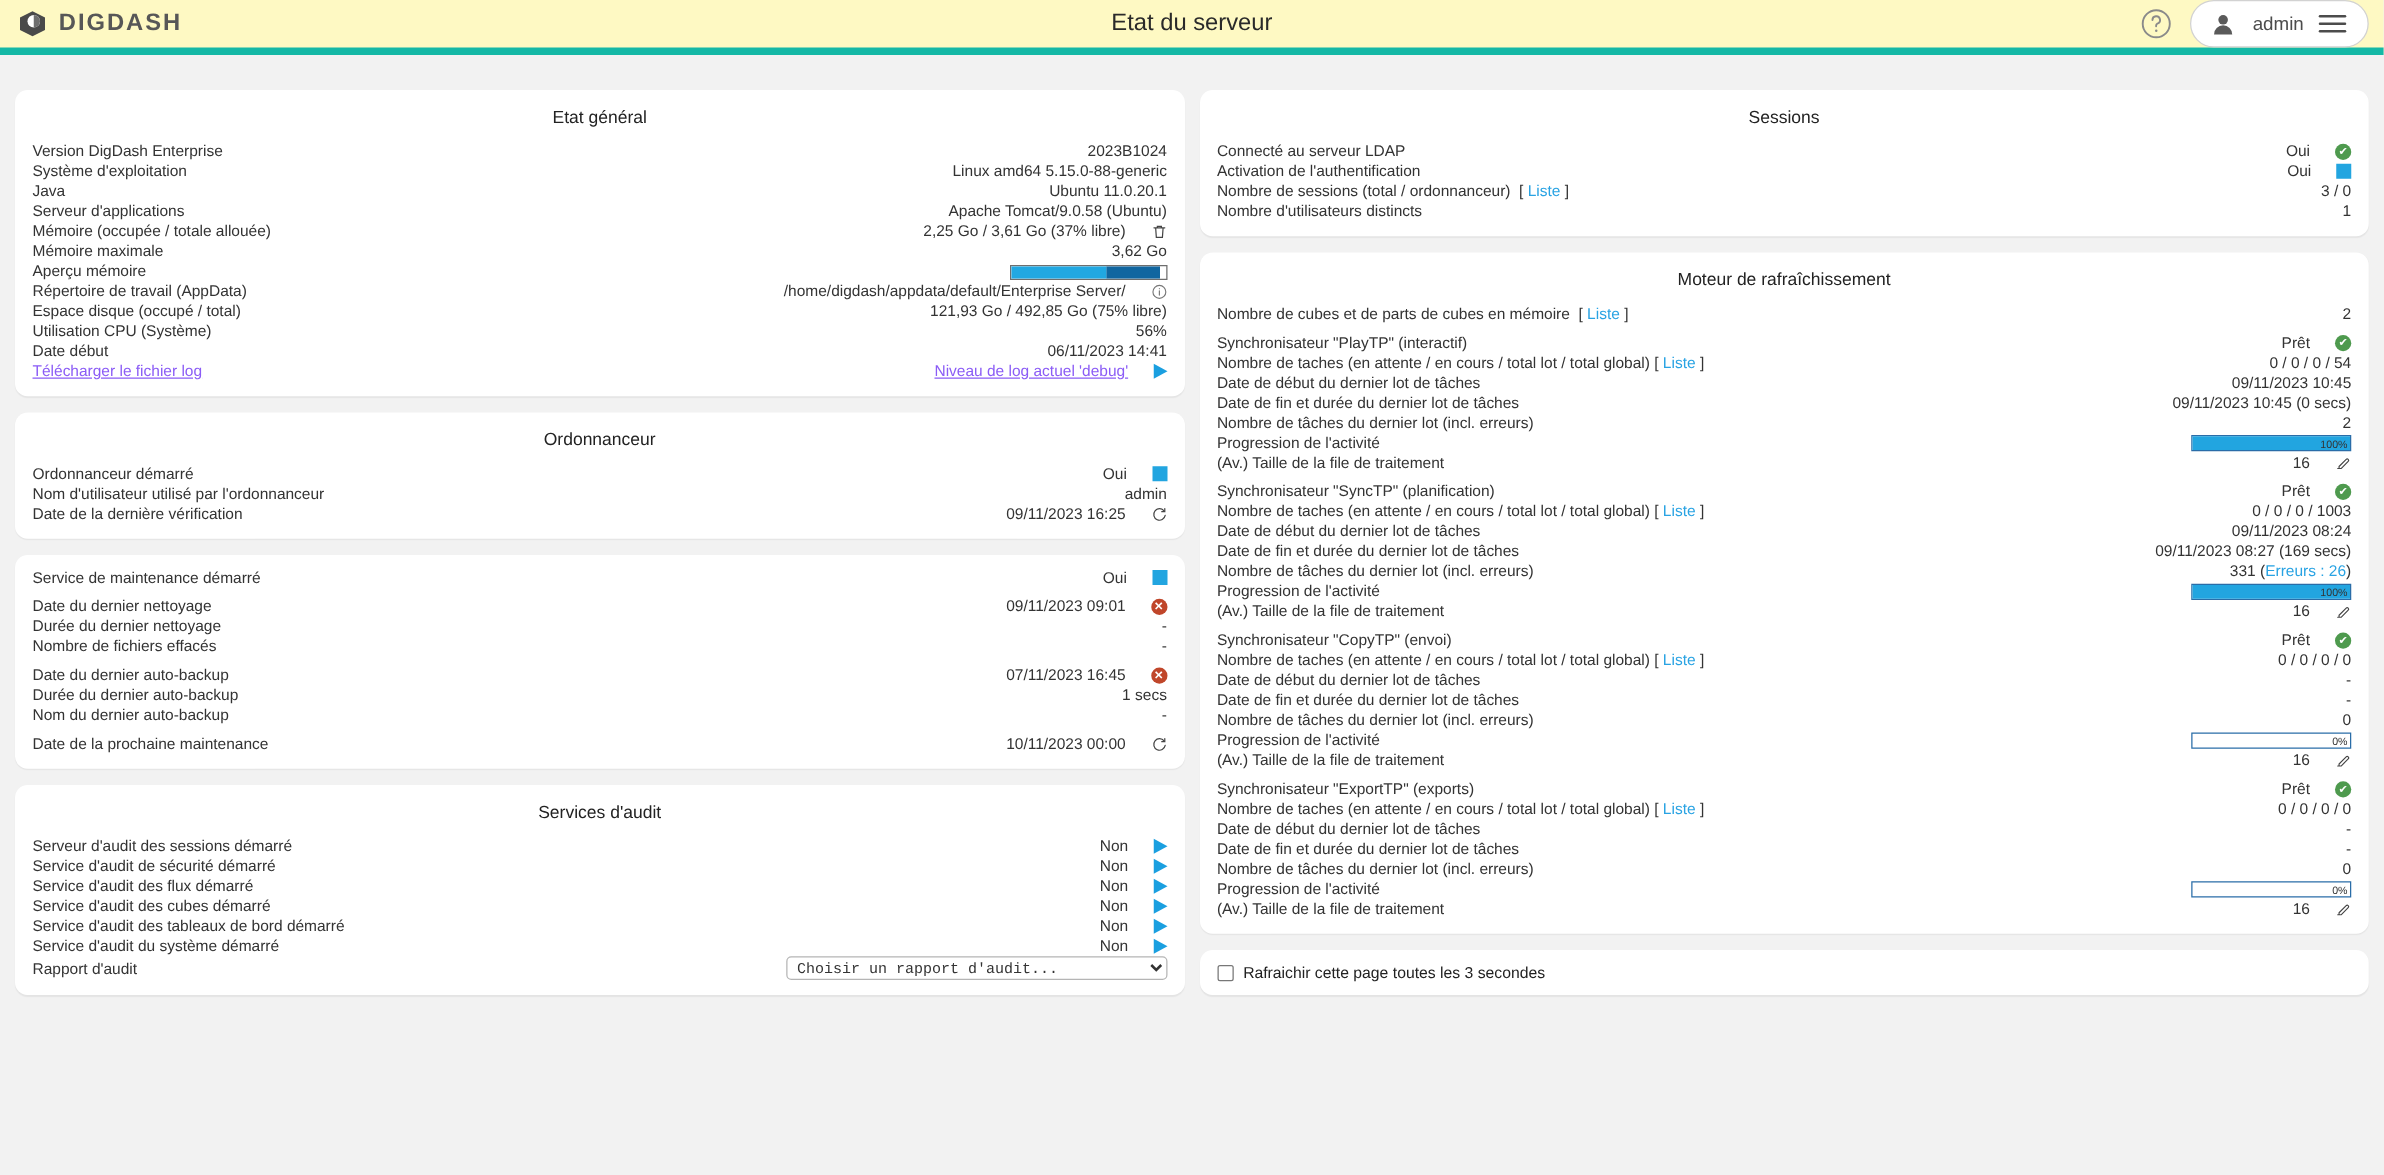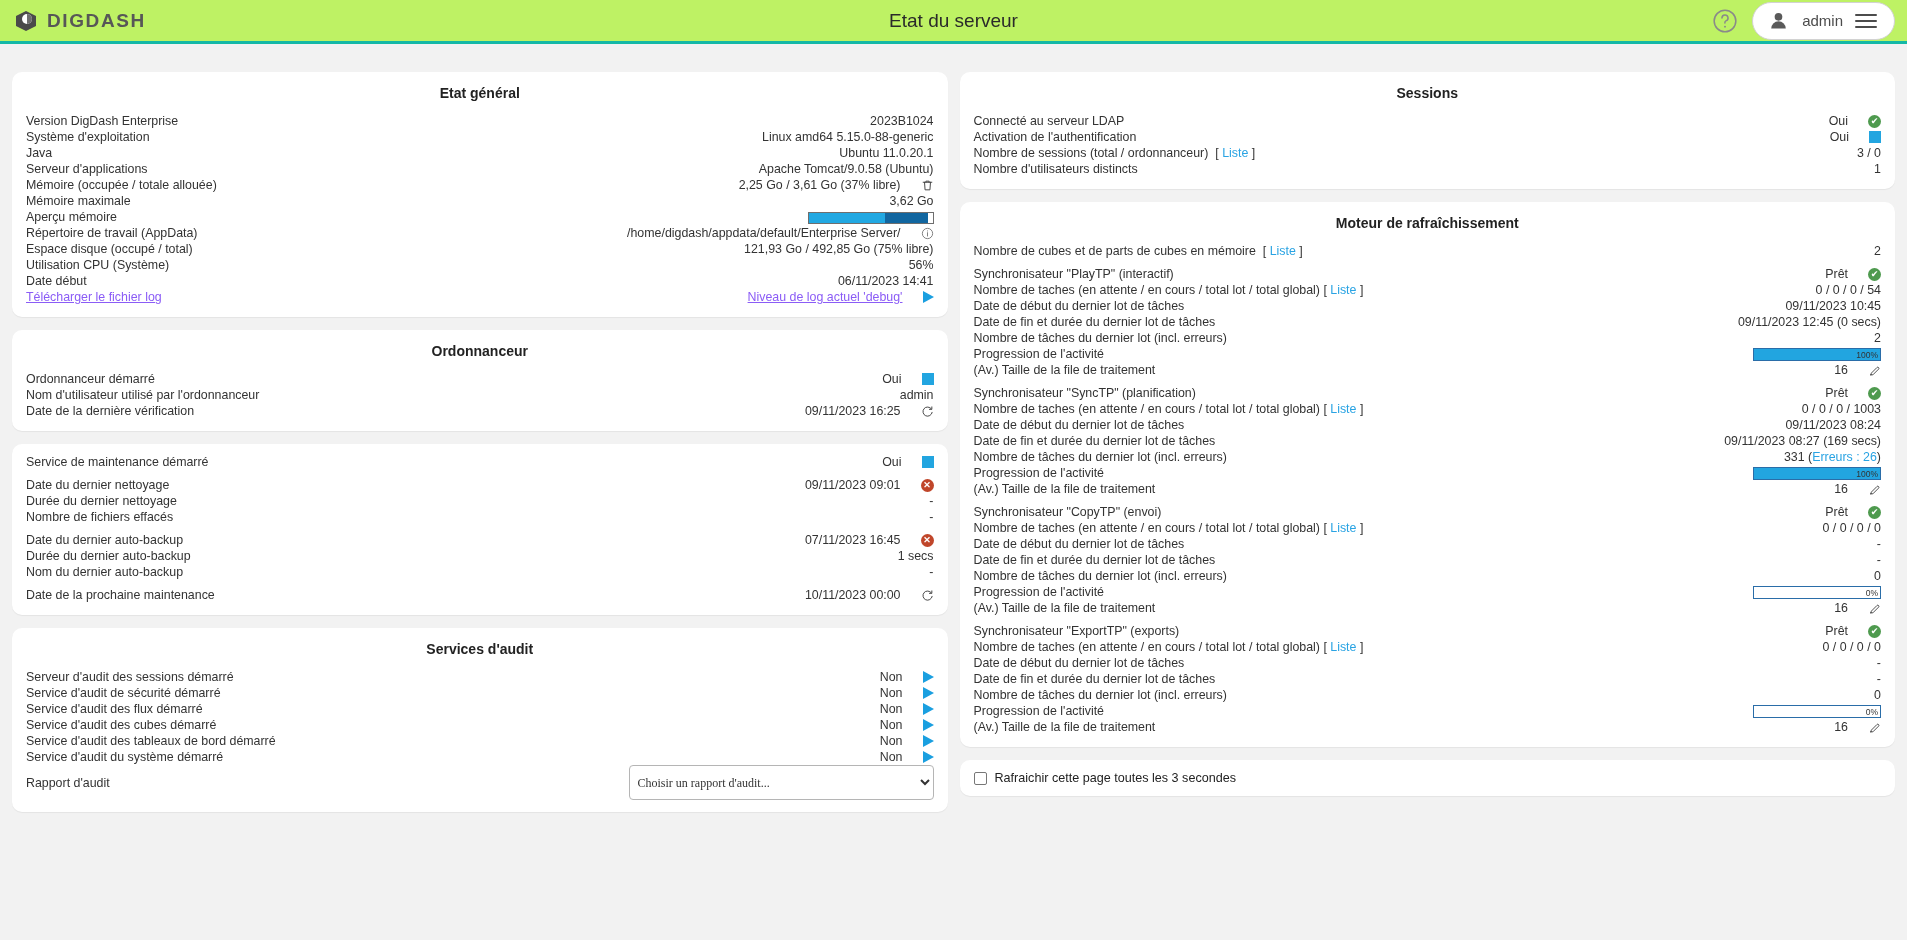--- a/index.html
+++ b/index.html
@@ -7,22 +7,22 @@
     margin: 0; padding: 0;
     width: 1907px; height: 940px;
     background: #f0f0f0;
     font-family: "Liberation Sans", sans-serif;
     overflow: hidden;
   }
   .app { width: 1907px; height: 940px; position: relative; background: #f2f2f2; }
 
   
   .header {
-    height: 44px; background: #bef264; display: flex; align-items: center;
-    position: relative; border-bottom: 3px solid #14b8a6;
+    height: 44px; background: #fef9c3; display: flex; align-items: center;
+    position: relative; border-bottom: 6px solid #14b8a6;
   }
   .brand { display: flex; align-items: center; gap: 9px; padding-left: 14px; }
   .brand-logo { width: 24px; height: 24px; position: relative; }
   .brand-name {
     font-size: 19px; font-weight: bold; color: #575757; letter-spacing: 1.6px;
   }
   .page-title {
     position: absolute; left: 0; right: 0; text-align: center;
     font-size: 19px; color: #2a2a2a; pointer-events: none;
   }
@@ -46,21 +46,21 @@
     background: #f2f2f2; padding: 0 12px;
   }
   .columns { display: flex; gap: 12px; padding-top: 28px; }
   .col { flex: 1 1 0; display: flex; flex-direction: column; gap: 13px; }
 
   .card {
     background: #fff; border-radius: 10px; padding: 10px 14px 12px 14px;
     box-shadow: 0 1px 1px rgba(0,0,0,.06);
   }
   .card-title {
-    text-align: center; font-size: 14px; font-weight: bold; color: #222;
+    text-align: center; font-size: 14px; font-weight: normal; color: #222;
     margin: 3px 0 12px 0;
   }
 
   table.rows { width: 100%; border-collapse: collapse; }
   table.rows td { padding: 0; vertical-align: middle; }
   .lbl {
     font-size: 12.4px; color: #333; white-space: nowrap;
     padding: 1.4px 0; line-height: 16px;
   }
   .val {
@@ -107,23 +107,23 @@
     width: 128px; height: 13px; border: 1px solid #2a6da8; background: #fff;
     position: relative; display: inline-block; vertical-align: middle;
   }
   .prog .fill { position: absolute; left: 0; top: 0; bottom: 0; background: #22a5e0; }
   .prog .pct {
     position: absolute; right: 2px; top: 0; bottom: 0; display: flex; align-items: center;
     font-size: 8.5px; color: #333;
   }
 
   .select-audit {
-    width: 305px; height: 35px; font-size: 12px; border: 1px solid #b5b5b5;
+    width: 305px; height: 19px; font-size: 12px; border: 1px solid #b5b5b5;
     border-radius: 4px; background: #fff; color: #333; padding: 0 4px;
-    font-family: Liberation Serif, serif;
+    font-family: Liberation Mono, monospace;
   }
 
   .refresh-card {
     background: #fff; border-radius: 10px; padding: 11px 14px;
     display: flex; align-items: center; gap: 8px;
     box-shadow: 0 1px 1px rgba(0,0,0,.06);
   }
   .chk { width: 13px; height: 13px; border: 1px solid #777; background: #fff; border-radius: 2px; }
   .refresh-lbl { font-size: 12.6px; color: #222; }
 </style>
@@ -507,21 +507,21 @@
                   <tr>
                     <td class="lbl indent1">Nombre de taches (en attente / en cours / total lot / total global) [&nbsp;<span class="link-plain">Liste</span>&nbsp;]</td>
                     <td class="val">0 / 0 / 0 / 54</td>
                   </tr>
                   <tr>
                     <td class="lbl indent1">Date de début du dernier lot de tâches</td>
                     <td class="val">09/11/2023 10:45</td>
                   </tr>
                   <tr>
                     <td class="lbl indent1">Date de fin et durée du dernier lot de tâches</td>
-                    <td class="val">09/11/2023 12:45 (0 secs)</td>
+                    <td class="val">09/11/2023 10:45 (0 secs)</td>
                   </tr>
                   <tr>
                     <td class="lbl indent1">Nombre de tâches du dernier lot (incl. erreurs)</td>
                     <td class="val">2</td>
                   </tr>
                   <tr>
                     <td class="lbl indent1">Progression de l'activité</td>
                     <td class="val"><span class="prog"><span class="fill" style="width:100%"></span><span class="pct">100%</span></span></td>
                   </tr>
                   <tr>

